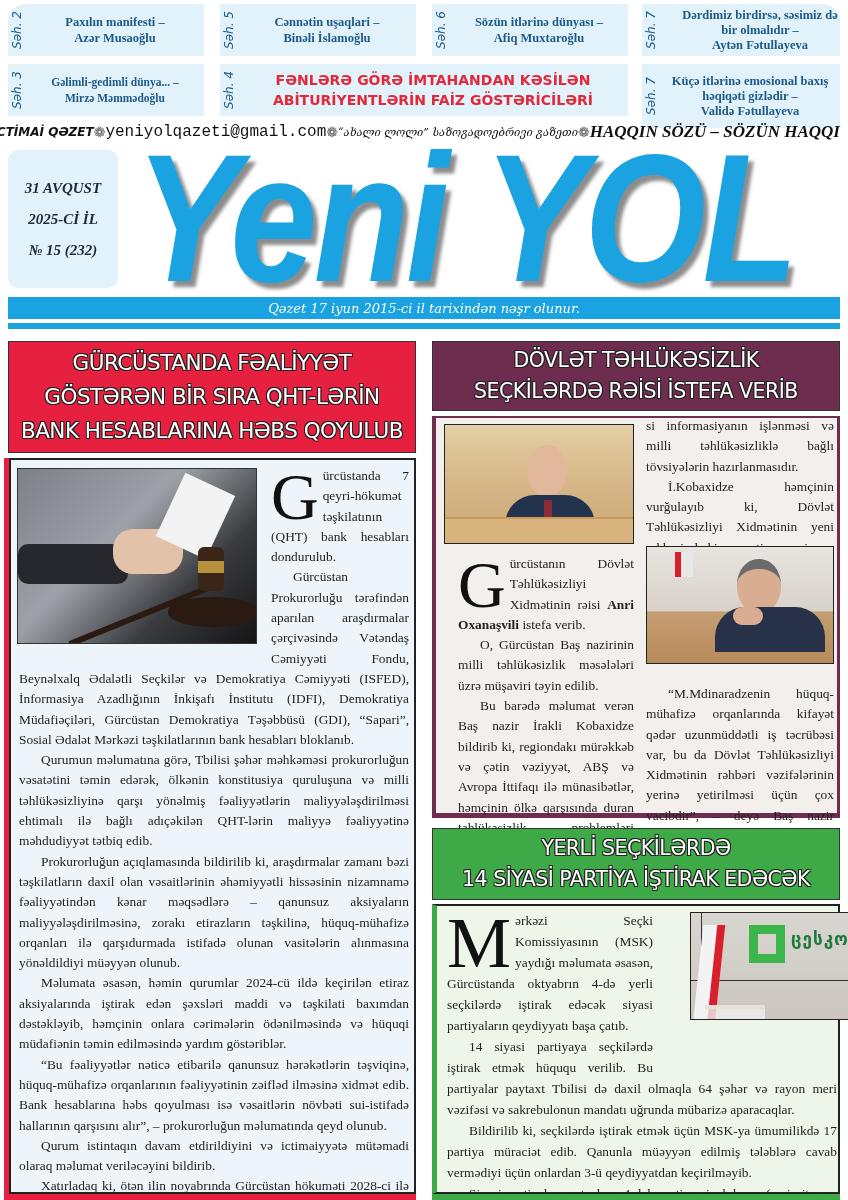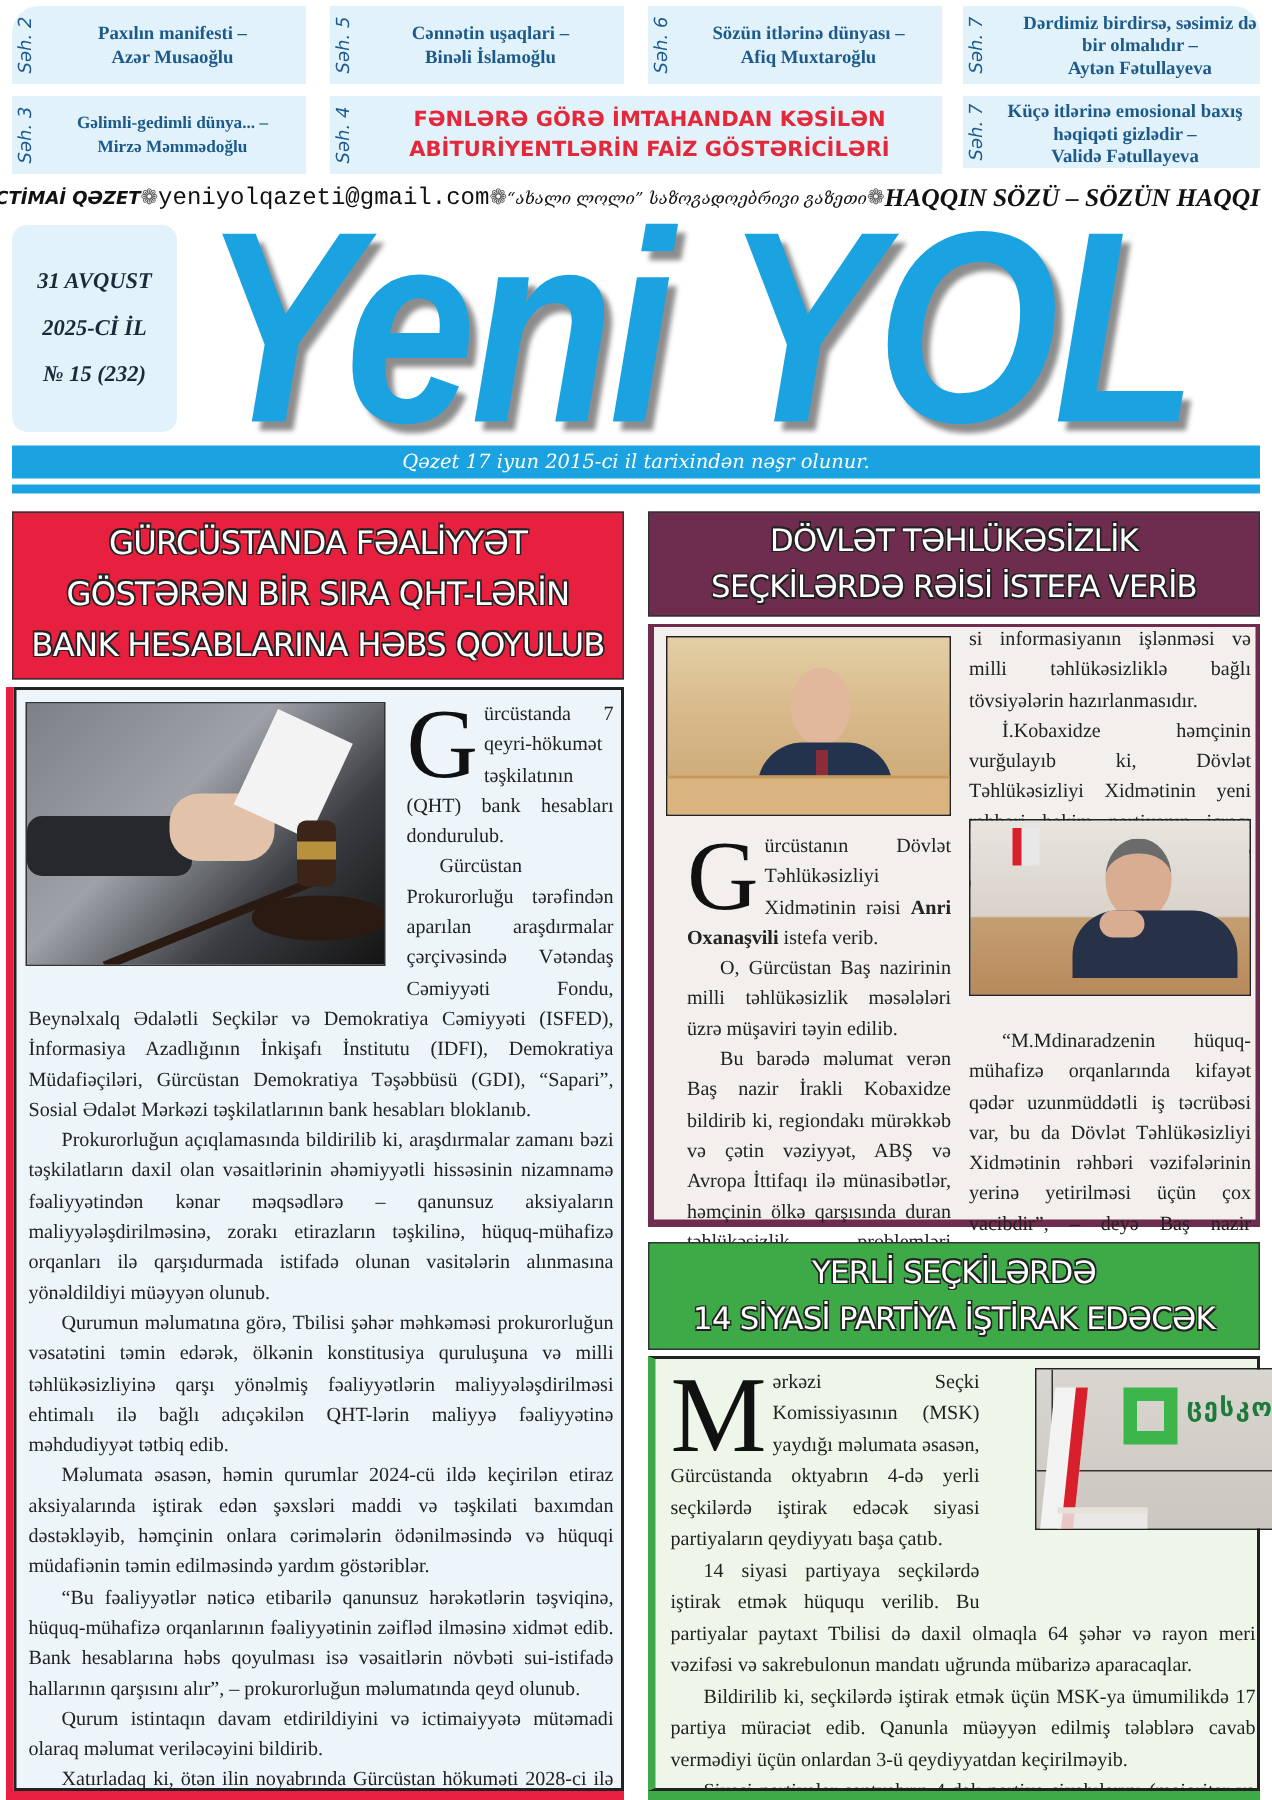--- a/index.html
+++ b/index.html
@@ -167,21 +167,21 @@
 </div>
 <div class="teaser highlight" style="left:220px; top:64px; width:408px; height:52px;">
   <div class="page-label">
       <span>Səh. 4</span>
     </div>
   <div class="t-text">
       <div>FƏNLƏRƏ GÖRƏ İMTAHANDAN KƏSİLƏN</div>
       <div>ABİTURİYENTLƏRİN FAİZ GÖSTƏRİCİLƏRİ</div>
     </div>
 </div>
-<div class="teaser" style="left:642px; top:64px; width:198px; height:48px;align-items:flex-end;">
+<div class="teaser" style="left:642px; top:64px; width:198px; height:64px;">
   <div class="page-label">
       <span>Səh. 7</span>
     </div>
   <div class="t-text" style="line-height:15px;">
       <div>Küçə itlərinə emosional baxış</div>
       <div>həqiqəti gizlədir  –</div>
       <div>Validə Fətullayeva</div>
     </div>
 </div>
 
@@ -219,22 +219,22 @@
       <div class="paper"></div>
     <div class="gavel-handle"></div>
       <div class="block"></div>
       <div class="gavel-head"></div>
       <div class="gavel-band"></div>
   </div>
   <div class="article-text" style="position:absolute; left:8px; top:6px; width:390px;">
     <div style="float:left; width:252px; height:194px;"></div>
     <p class="noindent"><span class="dropcap">G</span><span>ürcüstanda 7 qeyri-hökumət təşkilatının (QHT) bank hesabları dondurulub.</span></p>
     <p>Gürcüstan Prokurorluğu tərəfindən aparılan araşdırmalar çərçivəsində Vətəndaş Cəmiyyəti Fondu, Beynəlxalq Ədalətli Seçkilər və Demokratiya Cəmiyyəti (ISFED), İnformasiya Azadlığının İnkişafı İnstitutu (IDFI), Demokratiya Müdafiəçiləri, Gürcüstan Demokratiya Təşəbbüsü (GDI), “Sapari”, Sosial Ədalət Mərkəzi təşkilatlarının bank hesabları bloklanıb.</p>
+    <p>Qurumun məlumatına görə, Tbilisi şəhər məhkəməsi prokurorluğun vəsatətini təmin edərək, ölkənin konstitusiya quruluşuna və milli təhlükəsizliyinə qarşı yönəlmiş fəaliyyətlərin maliyyələşdirilməsi ehtimalı ilə bağlı adıçəkilən QHT-lərin maliyyə fəaliyyətinə məhdudiyyət tətbiq edib.</p>
     <p>Prokurorluğun açıqlamasında bildirilib ki, araşdırmalar zamanı bəzi təşkilatların daxil olan vəsaitlərinin əhəmiyyətli hissəsinin nizamnamə fəaliyyətindən kənar məqsədlərə – qanunsuz aksiyaların maliyyələşdirilməsinə, zorakı etirazların təşkilinə, hüquq-mühafizə orqanları ilə qarşıdurmada istifadə olunan vasitələrin alınmasına yönəldildiyi müəyyən olunub.</p>
-    <p>Qurumun məlumatına görə, Tbilisi şəhər məhkəməsi prokurorluğun vəsatətini təmin edərək, ölkənin konstitusiya quruluşuna və milli təhlükəsizliyinə qarşı yönəlmiş fəaliyyətlərin maliyyələşdirilməsi ehtimalı ilə bağlı adıçəkilən QHT-lərin maliyyə fəaliyyətinə məhdudiyyət tətbiq edib.</p>
     <p>Məlumata əsasən, həmin qurumlar 2024-cü ildə keçirilən etiraz aksiyalarında iştirak edən şəxsləri maddi və təşkilati baxımdan dəstəkləyib, həmçinin onlara cərimələrin ödənilməsində və hüquqi müdafiənin təmin edilməsində yardım göstəriblər.</p>
     <p>“Bu fəaliyyətlər nəticə etibarilə qanunsuz hərəkətlərin təşviqinə, hüquq-mühafizə orqanlarının fəaliyyətinin zəifləd ilməsinə xidmət edib. Bank hesablarına həbs qoyulması isə vəsaitlərin növbəti sui-istifadə hallarının qarşısını alır”, – prokurorluğun məlumatında qeyd olunub.</p>
     <p>Qurum istintaqın davam etdirildiyini və ictimaiyyətə mütəmadi olaraq məlumat veriləcəyini bildirib.</p>
     <p>Xatırladaq ki, ötən ilin noyabrında Gürcüstan hökuməti 2028-ci ilə qədər Aİ-yə üzvlük danışıqlarını dayandırdığını elan edib və bu qərar ölkədə genişmiqyaslı etirazlara səbəb olub. Polşa, Almaniya və Fransa dinc nümayişçilərə, media nümayəndələrinə və müxalifət liderlərinə qarşı zorakılığı, həmçinin siyasətçilərə qarşı təhdidləri pisləyib. Bir sıra Qərb ölkələri, o cümlədən Latviya, Litva və Estoniya etirazçılara qarşı zorakılığa görə məsuliyyət daşıyanlara qarşı sanksiyalar tətbiq edib.</p>
   </div>
 </div>
 
 <div class="headline" style="left:432px; top:341px; width:408px; height:70px; background:#6e2c4f; font-size:20.5px; line-height:31px;">
   <div>DÖVLƏT TƏHLÜKƏSİZLİK</div>
   <div>SEÇKİLƏRDƏ RƏİSİ İSTEFA VERİB</div>

